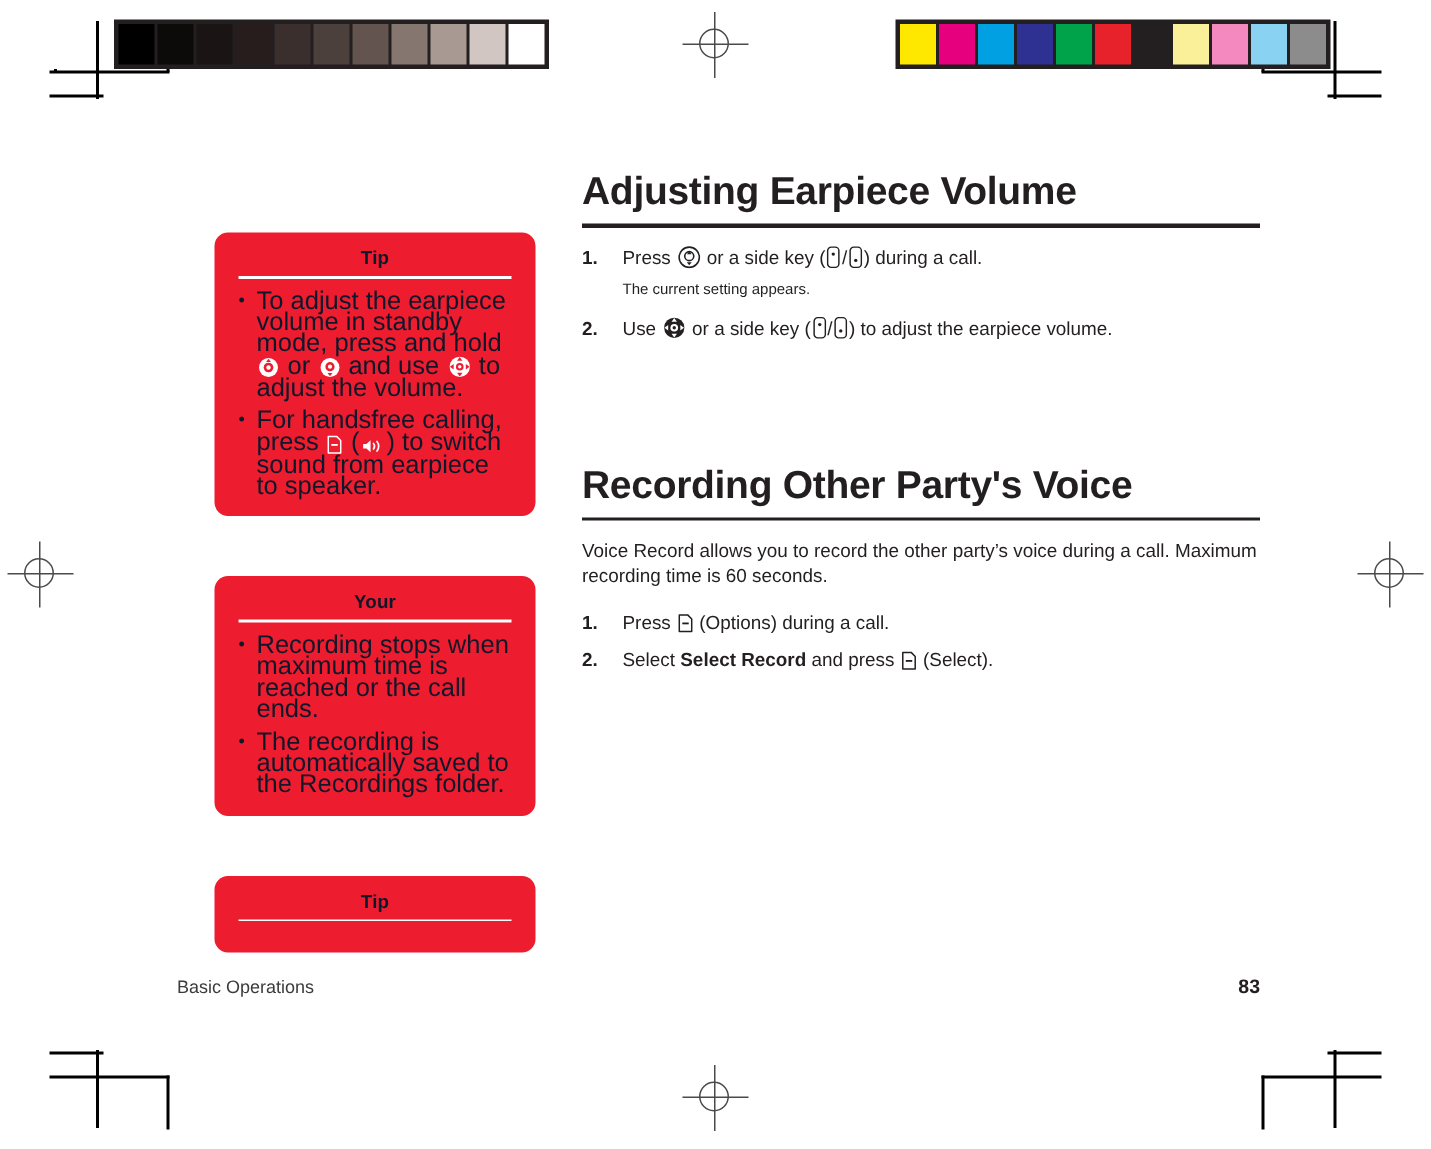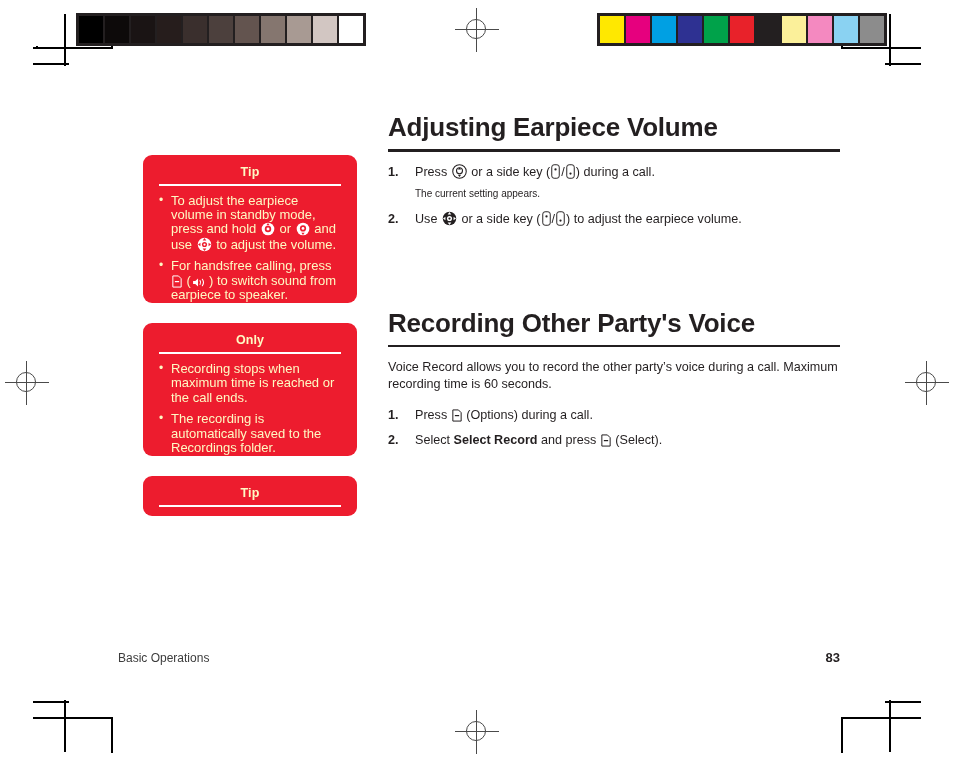--- a/index.html
+++ b/index.html
@@ -49,24 +49,24 @@
   .cal-strip .swatch:last-child { margin-right: 0; }
 
   
   .page { position: absolute; left: 0; top: 0; width: 954px; height: 766px; }
 
   
   .sidebar { position: absolute; left: 143px; top: 155px; width: 214px; }
   .callout {
     background: #ED1C2E;
     border-radius: 9px;
-    color: #fef9c3;
-    padding: 10px 14px 1px 14px;
+    color: #0f172a;
+    padding: 10px 14px 13px 14px;
     box-sizing: border-box;
-    margin-bottom: 20px;
+    margin-bottom: 40px;
   }
   .callout-title {
     text-align: center;
     font-weight: bold;
     font-size: 12.5px;
     letter-spacing: .1px;
     padding-bottom: 5px;
   }
   .callout-rule {
     height: 1.6px;
@@ -74,21 +74,21 @@
     margin: 0 2px 8px 2px;
   }
   .callout ul {
     margin: 0;
     padding: 0;
     list-style: none;
   }
   .callout li {
     position: relative;
     padding-left: 14px;
-    font-size: 13px;
+    font-size: 17px;
     line-height: 14.4px;
     margin-bottom: 7px;
   }
   .callout li:last-child { margin-bottom: 0; }
   .callout li:before {
     content: "\2022";
     position: absolute;
     left: 2px;
     top: -1px;
     font-size: 12px;
@@ -273,21 +273,21 @@
       <rect x="4" y="8.3" width="6" height="1.7" fill="#ffffff"></rect>
     </svg></span> (<span class="ico">
     <svg width="16" height="11" viewBox="0 0 22 14">
       <path d="M1.5 5 H4.5 L8.3 1.6 V12.4 L4.5 9 H1.5 Z" fill="#ffffff"></path>
       <path d="M11 4.4 Q13 7 11 9.6" fill="none" stroke="#ffffff" stroke-width="1.5" stroke-linecap="round"></path>
       <path d="M14.2 2.6 Q17.4 7 14.2 11.4" fill="none" stroke="#ffffff" stroke-width="1.5" stroke-linecap="round"></path>
     </svg></span>) to switch sound from earpiece to speaker.</li>
         </ul>
       </div>
       <div class="callout">
-        <div class="callout-title">Only</div>
+        <div class="callout-title">Your</div>
         <div class="callout-rule"></div>
         <ul>
           <li>Recording stops when maximum time is reached or the call ends.</li>
           <li>The recording is automatically saved to the Recordings folder.</li>
         </ul>
       </div>
       <div class="callout">
         <div class="callout-title">Tip</div>
         <div class="callout-rule"></div>
       </div>

